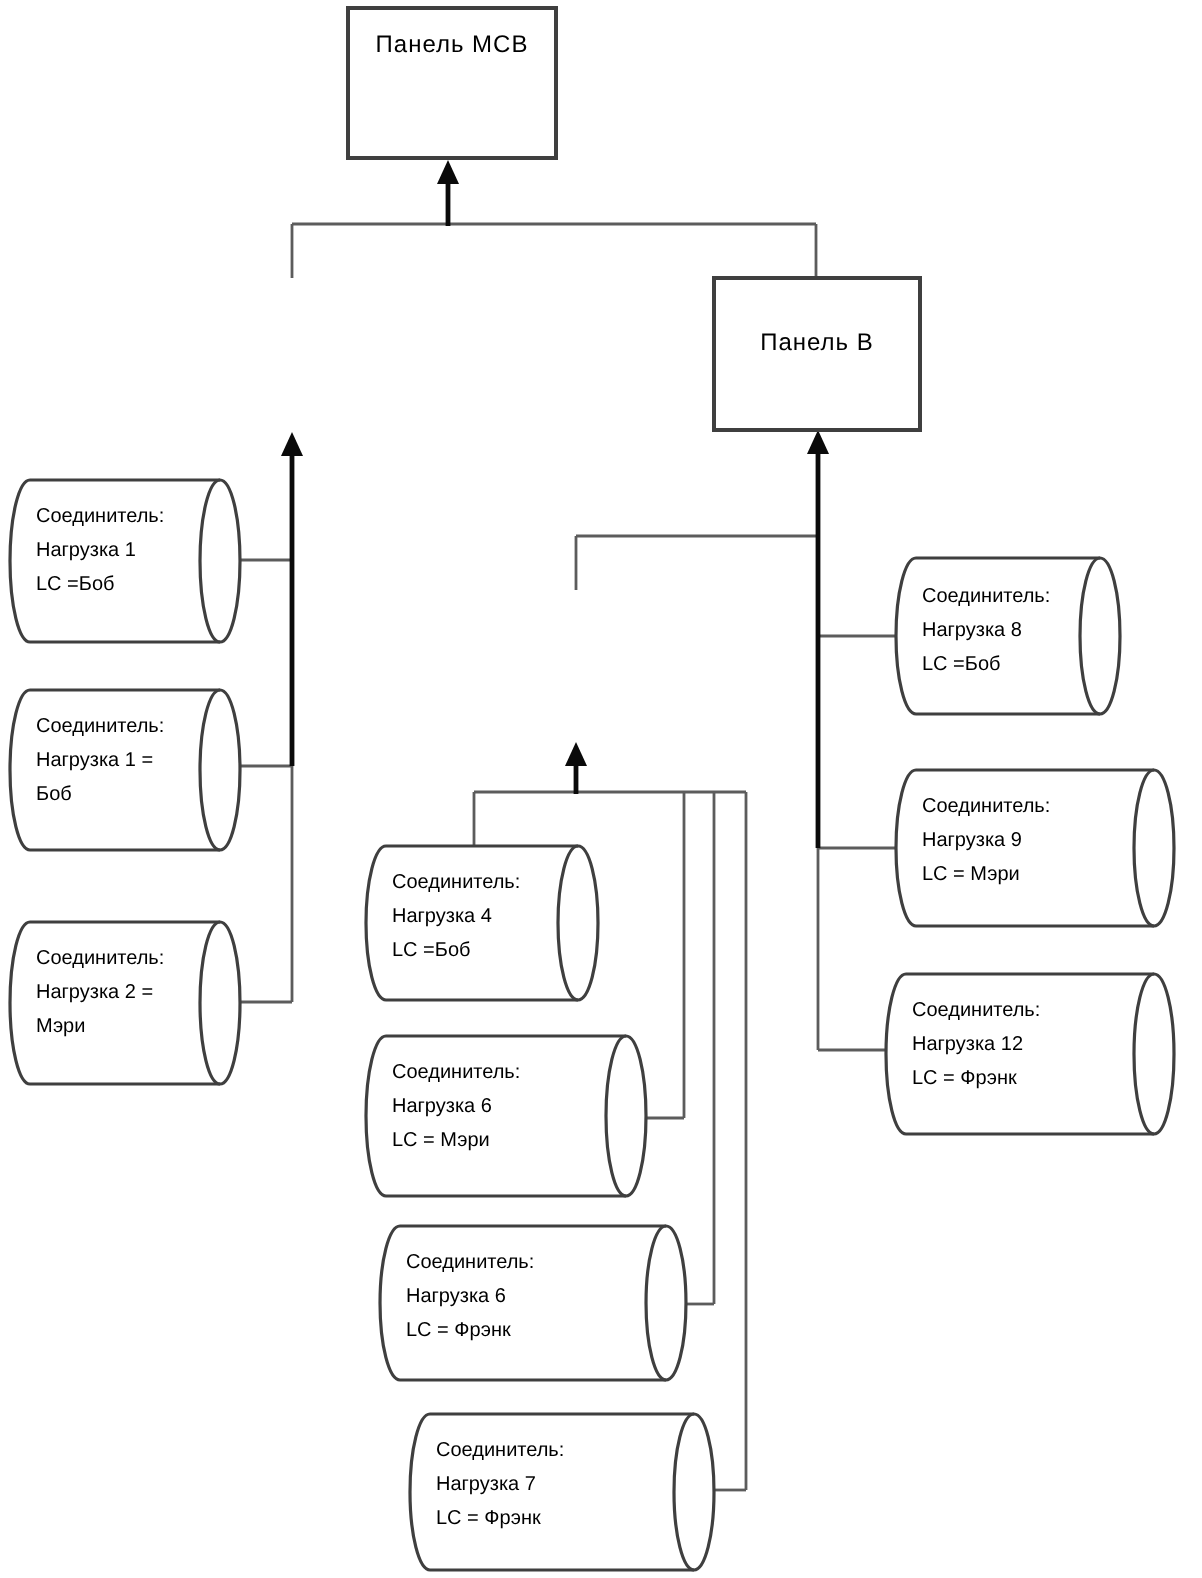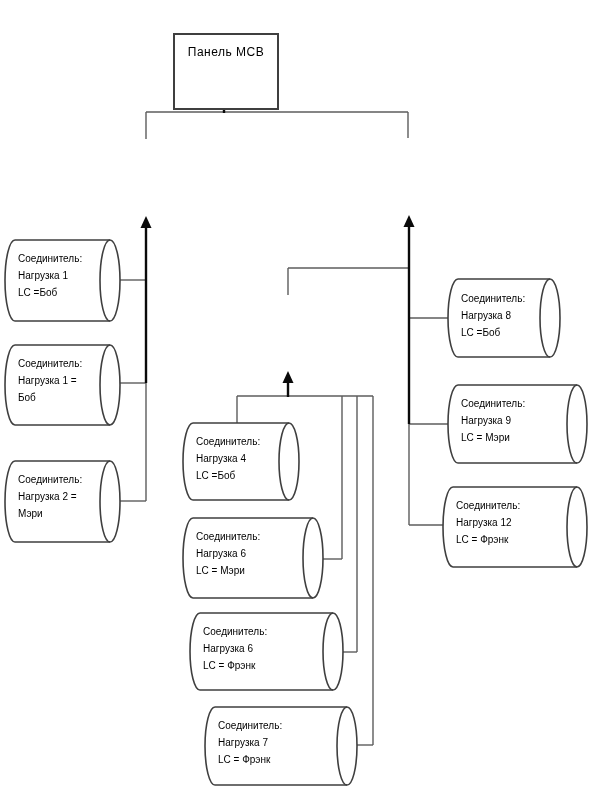--- a/index.html
+++ b/index.html
@@ -15,21 +15,20 @@
   .panel{
     position:absolute;
     box-sizing:border-box;
     border:2px solid #3f3f3f;
     background:#ffffff;
     display:flex;
     justify-content:center;
     align-items:flex-start;
     font-size:12px;
     letter-spacing:.5px;
-    margin-top:30px;
   }
   #panel-mcb{left:173px;top:3px;width:106px;height:77px;padding-top:10px;}
   #panel-a  {left:94px; top:139px;width:105px;height:78px;padding-top:24px;}
   #panel-b  {left:356px;top:138px;width:105px;height:78px;padding-top:24px;}
   #panel-c  {left:236px;top:295px;width:105px;height:76px;padding-top:20px;}
   .cyl-text{
     position:absolute;
     font-size:10px;
     line-height:17px;
     white-space:nowrap;
@@ -100,20 +99,23 @@
       <path d="M 550 279 A 10 39 0 0 0 550 357" fill="none" stroke="#3f3f3f" stroke-width="1.6"></path>
       <path d="M 458 385 L 577 385 A 10 39 0 0 1 577 463 L 458 463 A 10 39 0 0 1 458 385 Z" fill="#ffffff" stroke="#3f3f3f" stroke-width="1.6"></path>
       <path d="M 577 385 A 10 39 0 0 0 577 463" fill="none" stroke="#3f3f3f" stroke-width="1.6"></path>
       <path d="M 453 487 L 577 487 A 10 40 0 0 1 577 567 L 453 567 A 10 40 0 0 1 453 487 Z" fill="#ffffff" stroke="#3f3f3f" stroke-width="1.6"></path>
       <path d="M 577 487 A 10 40 0 0 0 577 567" fill="none" stroke="#3f3f3f" stroke-width="1.6"></path>
     </svg>
 
   <div class="panel" id="panel-mcb">
     <span>Панель MCB</span>
   </div>
+  <div class="panel" id="panel-b">
+    <span>Панель B</span>
+  </div>
 
   <div class="cyl-text" id="ct-0">
     <div>Соединитель:</div>
     <div>Нагрузка 1</div>
     <div>LC =Боб</div>
   </div>
   <div class="cyl-text" id="ct-1">
     <div>Соединитель:</div>
     <div>Нагрузка 1 =</div>
     <div>Боб</div>

